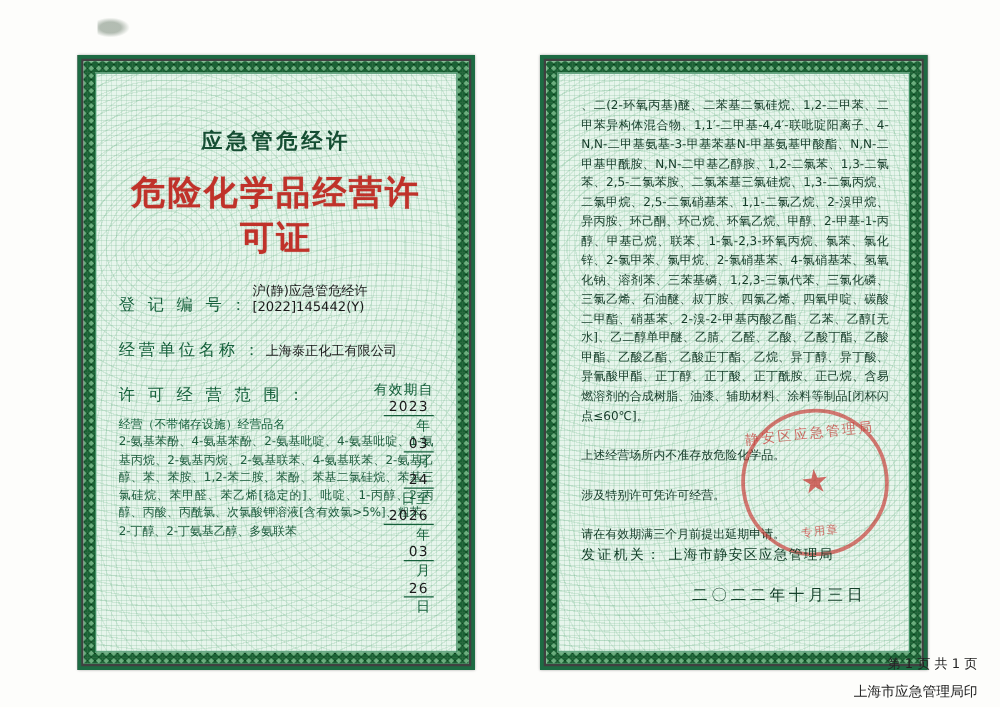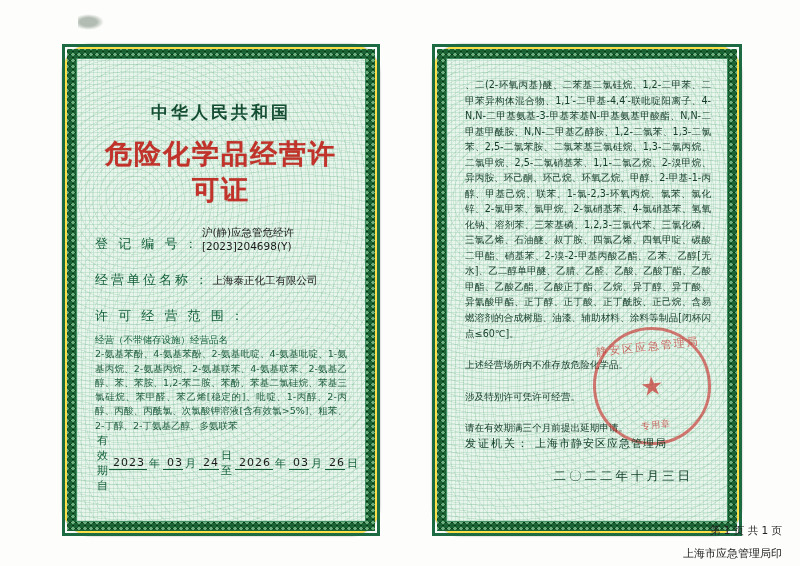--- a/index.html
+++ b/index.html
@@ -15,23 +15,22 @@
     position: relative;
   }
   .page {
     position: absolute;
     inset: 0;
     background: #fdfdfb;
   }
   
   .cert {
     position: absolute;
-    background: #fde047;
+    background: #404040;
     box-shadow: 0 0 2px rgba(0,0,0,.35);
-    border-radius: 30px;
   }
   .cert .border-outer {
     position: absolute;
     inset: 0;
     border: 3px solid #1d6b43;
     box-sizing: border-box;
   }
   .cert .border-pattern {
     position: absolute;
     inset: 5px;
@@ -133,22 +132,23 @@
     font-size: 9.5px;
   }
   .valid-row {
     position: absolute;
     left: 20px;
     right: 18px;
     bottom: 28px;
     font-size: 11px;
     color: #15603b;
     display: flex;
-    align-items: center;
+    align-items: flex-end;
     letter-spacing: 1px;
+    flex-direction: column;
   }
   .valid-row .unit { margin: 0 2px; }
   .valid-row .num {
     color: #1a1a1a;
     border-bottom: 1px solid #15603b;
     padding: 0 4px 0 4px;
     min-width: 12px;
     text-align: center;
     font-size: 11px;
   }
@@ -271,29 +271,29 @@
 
   <div class="blotch"></div>
 
   <div class="cert" id="left-cert">
     <div class="border-outer"></div>
     <div class="border-pattern"></div>
     <div class="inner-field">
       <div class="guilloche"></div>
       <div class="l-content">
 
-        <div class="l-title1">中华人民共和国</div>
+        <div class="l-title1">应急管危经许</div>
 
         <div class="l-title2">危险化学品经营许可证</div>
 
 
         <div class="l-row">
           <span class="l-label">登 记 编 号</span>
           <span class="l-colon">：</span>
-          <span class="l-value">沪(静)应急管危经许[2023]204698(Y)</span>
+          <span class="l-value">沪(静)应急管危经许[2022]145442(Y)</span>
         </div>
 
         <div class="l-row">
           <span class="l-label">经营单位名称</span>
           <span class="l-colon">：</span>
           <span class="l-value">上海泰正化工有限公司</span>
         </div>
 
         <div class="l-row">
           <span class="l-label">许 可 经 营 范 围</span>

